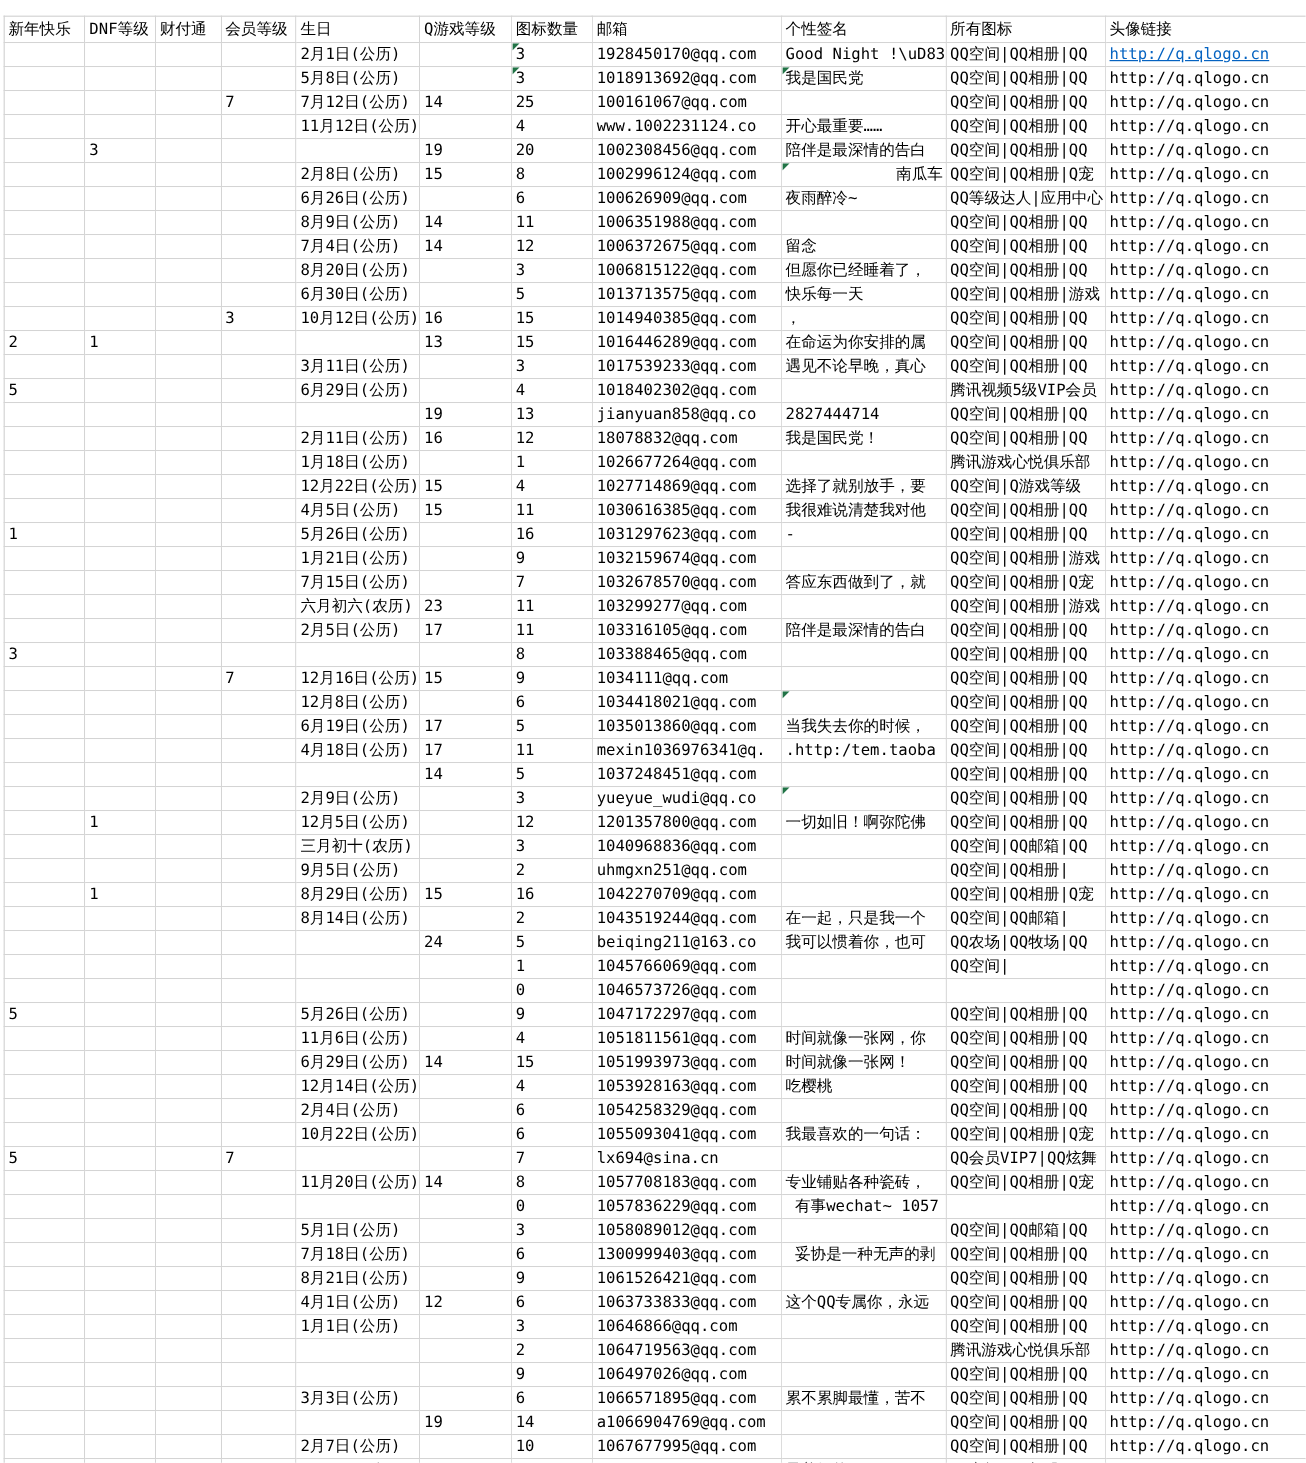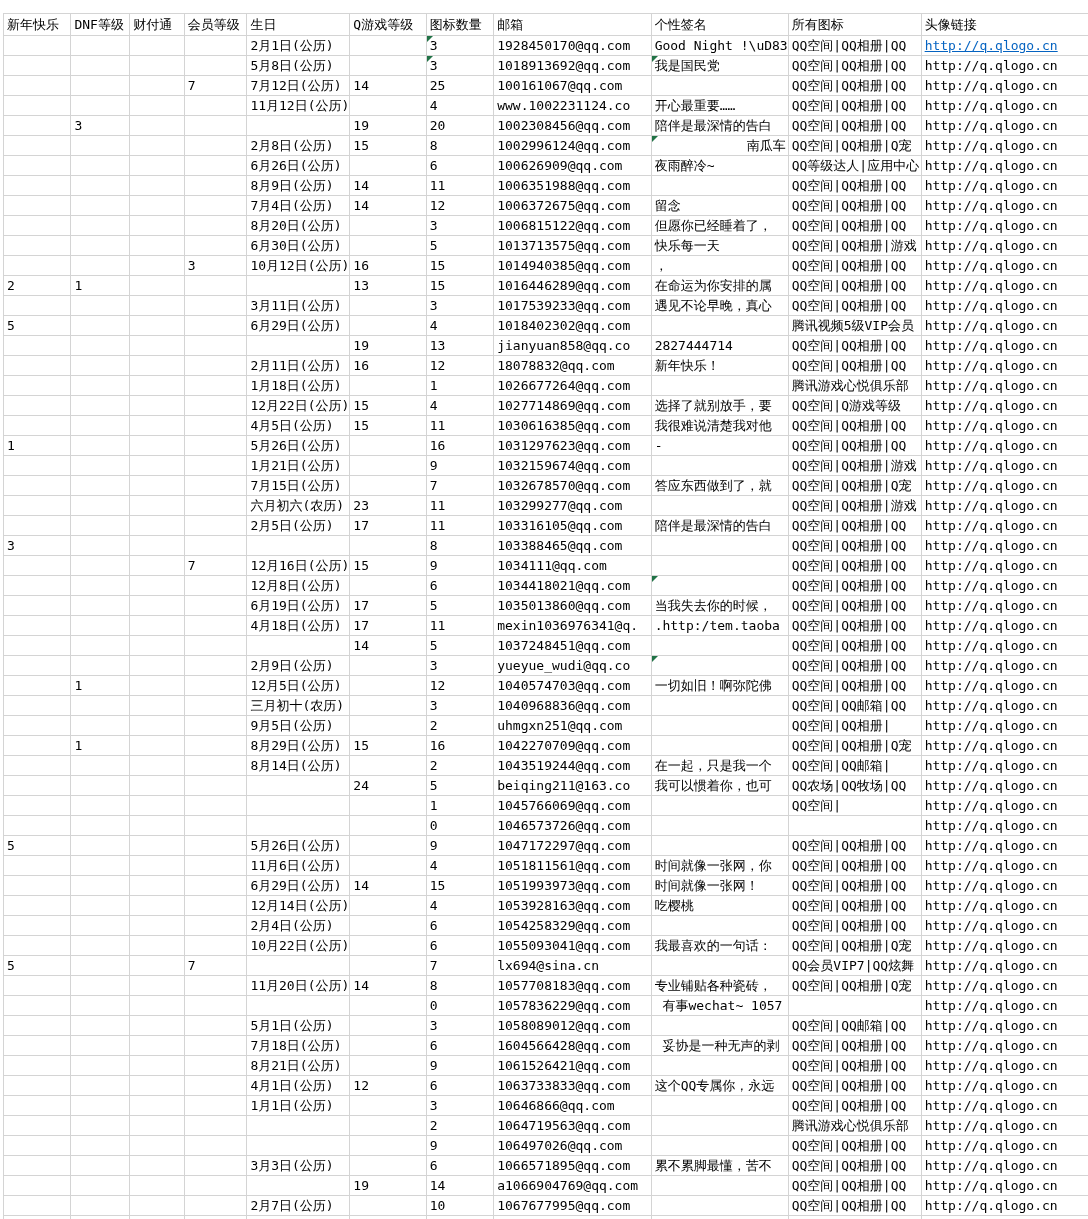--- a/index.html
+++ b/index.html
@@ -7,21 +7,21 @@
        font-family:"DejaVu Sans Mono","Liberation Mono",monospace;}
   .sheet{position:absolute;left:3px;top:13px;width:1092px;background:#ffffff;}
   table{border-collapse:collapse;table-layout:fixed;}
   th,td{border:1px solid #d4d4d4;padding:0 0 0 3px;margin:0;
         font:13px/18px "DejaVu Sans Mono","Liberation Mono",monospace;
         color:#000;text-align:left;vertical-align:middle;
         white-space:pre;overflow:hidden;position:relative;font-weight:normal;
         background:#ffffff;}
   thead tr{height:22px;}
   tbody tr{height:20px;}
-  td.ta-r{text-align:right;padding-right:2px;}
+  td.ta-r{text-align:right;padding-right:2px;font-family:Liberation Mono, monospace;}
   td.linkcell span{color:#0563c1;text-decoration:underline;}
   .tri{position:absolute;top:0;left:0;width:0;height:0;
        border-top:6px solid #217346;border-right:6px solid transparent;}
 </style>
 </head>
 <body>
 
 <div class="sheet">
   <table>
     <colgroup>
@@ -263,21 +263,21 @@
         </tr>
         <tr>
           <td></td>
           <td></td>
           <td></td>
           <td></td>
           <td>2月11日(公历)</td>
           <td>16</td>
           <td>12</td>
           <td>18078832@qq.com</td>
-          <td>新年快乐！</td>
+          <td>我是国民党！</td>
           <td>QQ空间|QQ相册|QQ</td>
           <td>http://q.qlogo.cn</td>
         </tr>
         <tr>
           <td></td>
           <td></td>
           <td></td>
           <td></td>
           <td>1月18日(公历)</td>
           <td></td>
@@ -470,21 +470,21 @@
           <td>http://q.qlogo.cn</td>
         </tr>
         <tr>
           <td></td>
           <td>1</td>
           <td></td>
           <td></td>
           <td>12月5日(公历)</td>
           <td></td>
           <td>12</td>
-          <td>1040574703@qq.com</td>
+          <td>1201357800@qq.com</td>
           <td>一切如旧！啊弥陀佛</td>
           <td>QQ空间|QQ相册|QQ</td>
           <td>http://q.qlogo.cn</td>
         </tr>
         <tr>
           <td></td>
           <td></td>
           <td></td>
           <td></td>
           <td>三月初十(农历)</td>
@@ -704,21 +704,21 @@
           <td>http://q.qlogo.cn</td>
         </tr>
         <tr>
           <td></td>
           <td></td>
           <td></td>
           <td></td>
           <td>7月18日(公历)</td>
           <td></td>
           <td>6</td>
-          <td>1604566428@qq.com</td>
+          <td>1300999403@qq.com</td>
           <td> 妥协是一种无声的剥</td>
           <td>QQ空间|QQ相册|QQ</td>
           <td>http://q.qlogo.cn</td>
         </tr>
         <tr>
           <td></td>
           <td></td>
           <td></td>
           <td></td>
           <td>8月21日(公历)</td>

